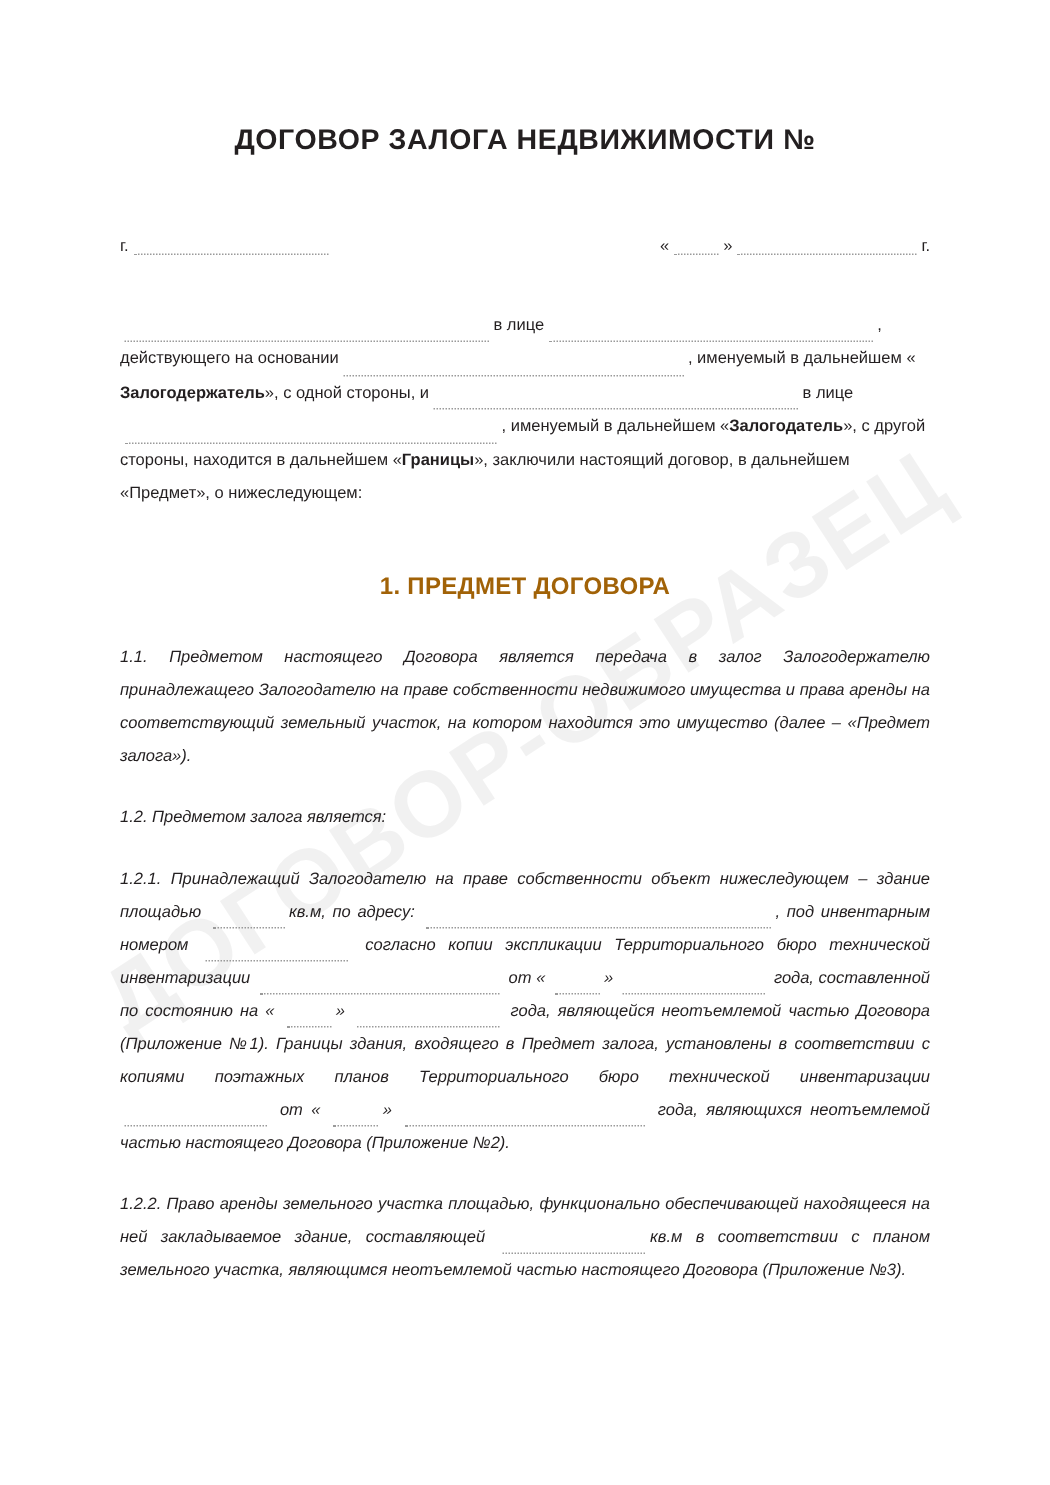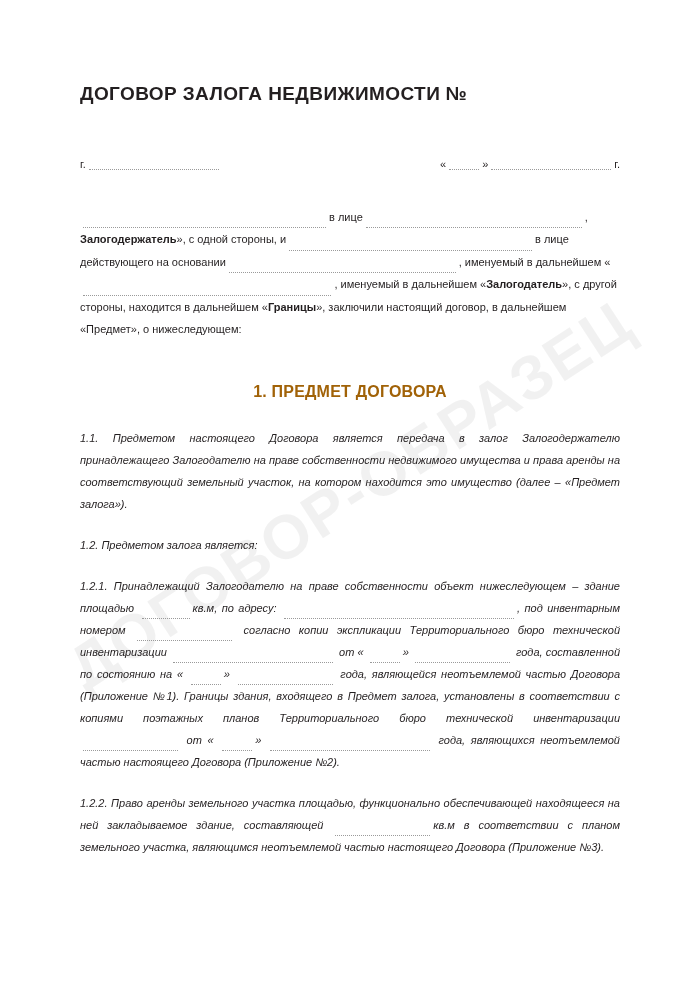--- a/index.html
+++ b/index.html
@@ -18,21 +18,21 @@
     background: #ffffff;
     overflow: hidden;
     box-sizing: border-box;
   }
   .content {
     position: relative;
     padding: 70px 80px 0 80px;
     z-index: 2;
   }
   .doc-title {
-    text-align: left;
+    text-align: center;
     font-size: 19px;
     font-weight: bold;
     letter-spacing: 0.4px;
     color: #231f20;
     margin: 12px 0 0 0;
     line-height: 1.3;
   }
   .place-date-row {
     display: flex;
     justify-content: space-between;
@@ -131,25 +131,25 @@
       </div>
     </div>
 
     <div class="block-intro">
 
       <p class="para">
         <span class="fill" style="width:45%"></span><span>в лице</span><span class="fill" style="width:40%"></span><span>,</span>
       </p>
 
       <p class="para">
+        <span>действующего на основании</span><span class="fill" style="width:42%"></span><span>, именуемый в дальнейшем «</span>
+      </p>
+
+      <p class="para">
         <span class="b">Залогодержатель</span><span>», с одной стороны, и</span><span class="fill" style="width:45%"></span><span>в лице</span>
-      </p>
-
-      <p class="para">
-        <span>действующего на основании</span><span class="fill" style="width:42%"></span><span>, именуемый в дальнейшем «</span>
       </p>
 
 
       <p class="para">
         <span class="fill" style="width:46%"></span><span>, именуемый в дальнейшем «</span><span class="b">Залогодатель</span><span>», с другой</span>
       </p>
 
       <p class="para">
         <span>стороны, находится в дальнейшем «</span><span class="b">Границы</span><span>», заключили настоящий договор, в дальнейшем</span>
       </p>

